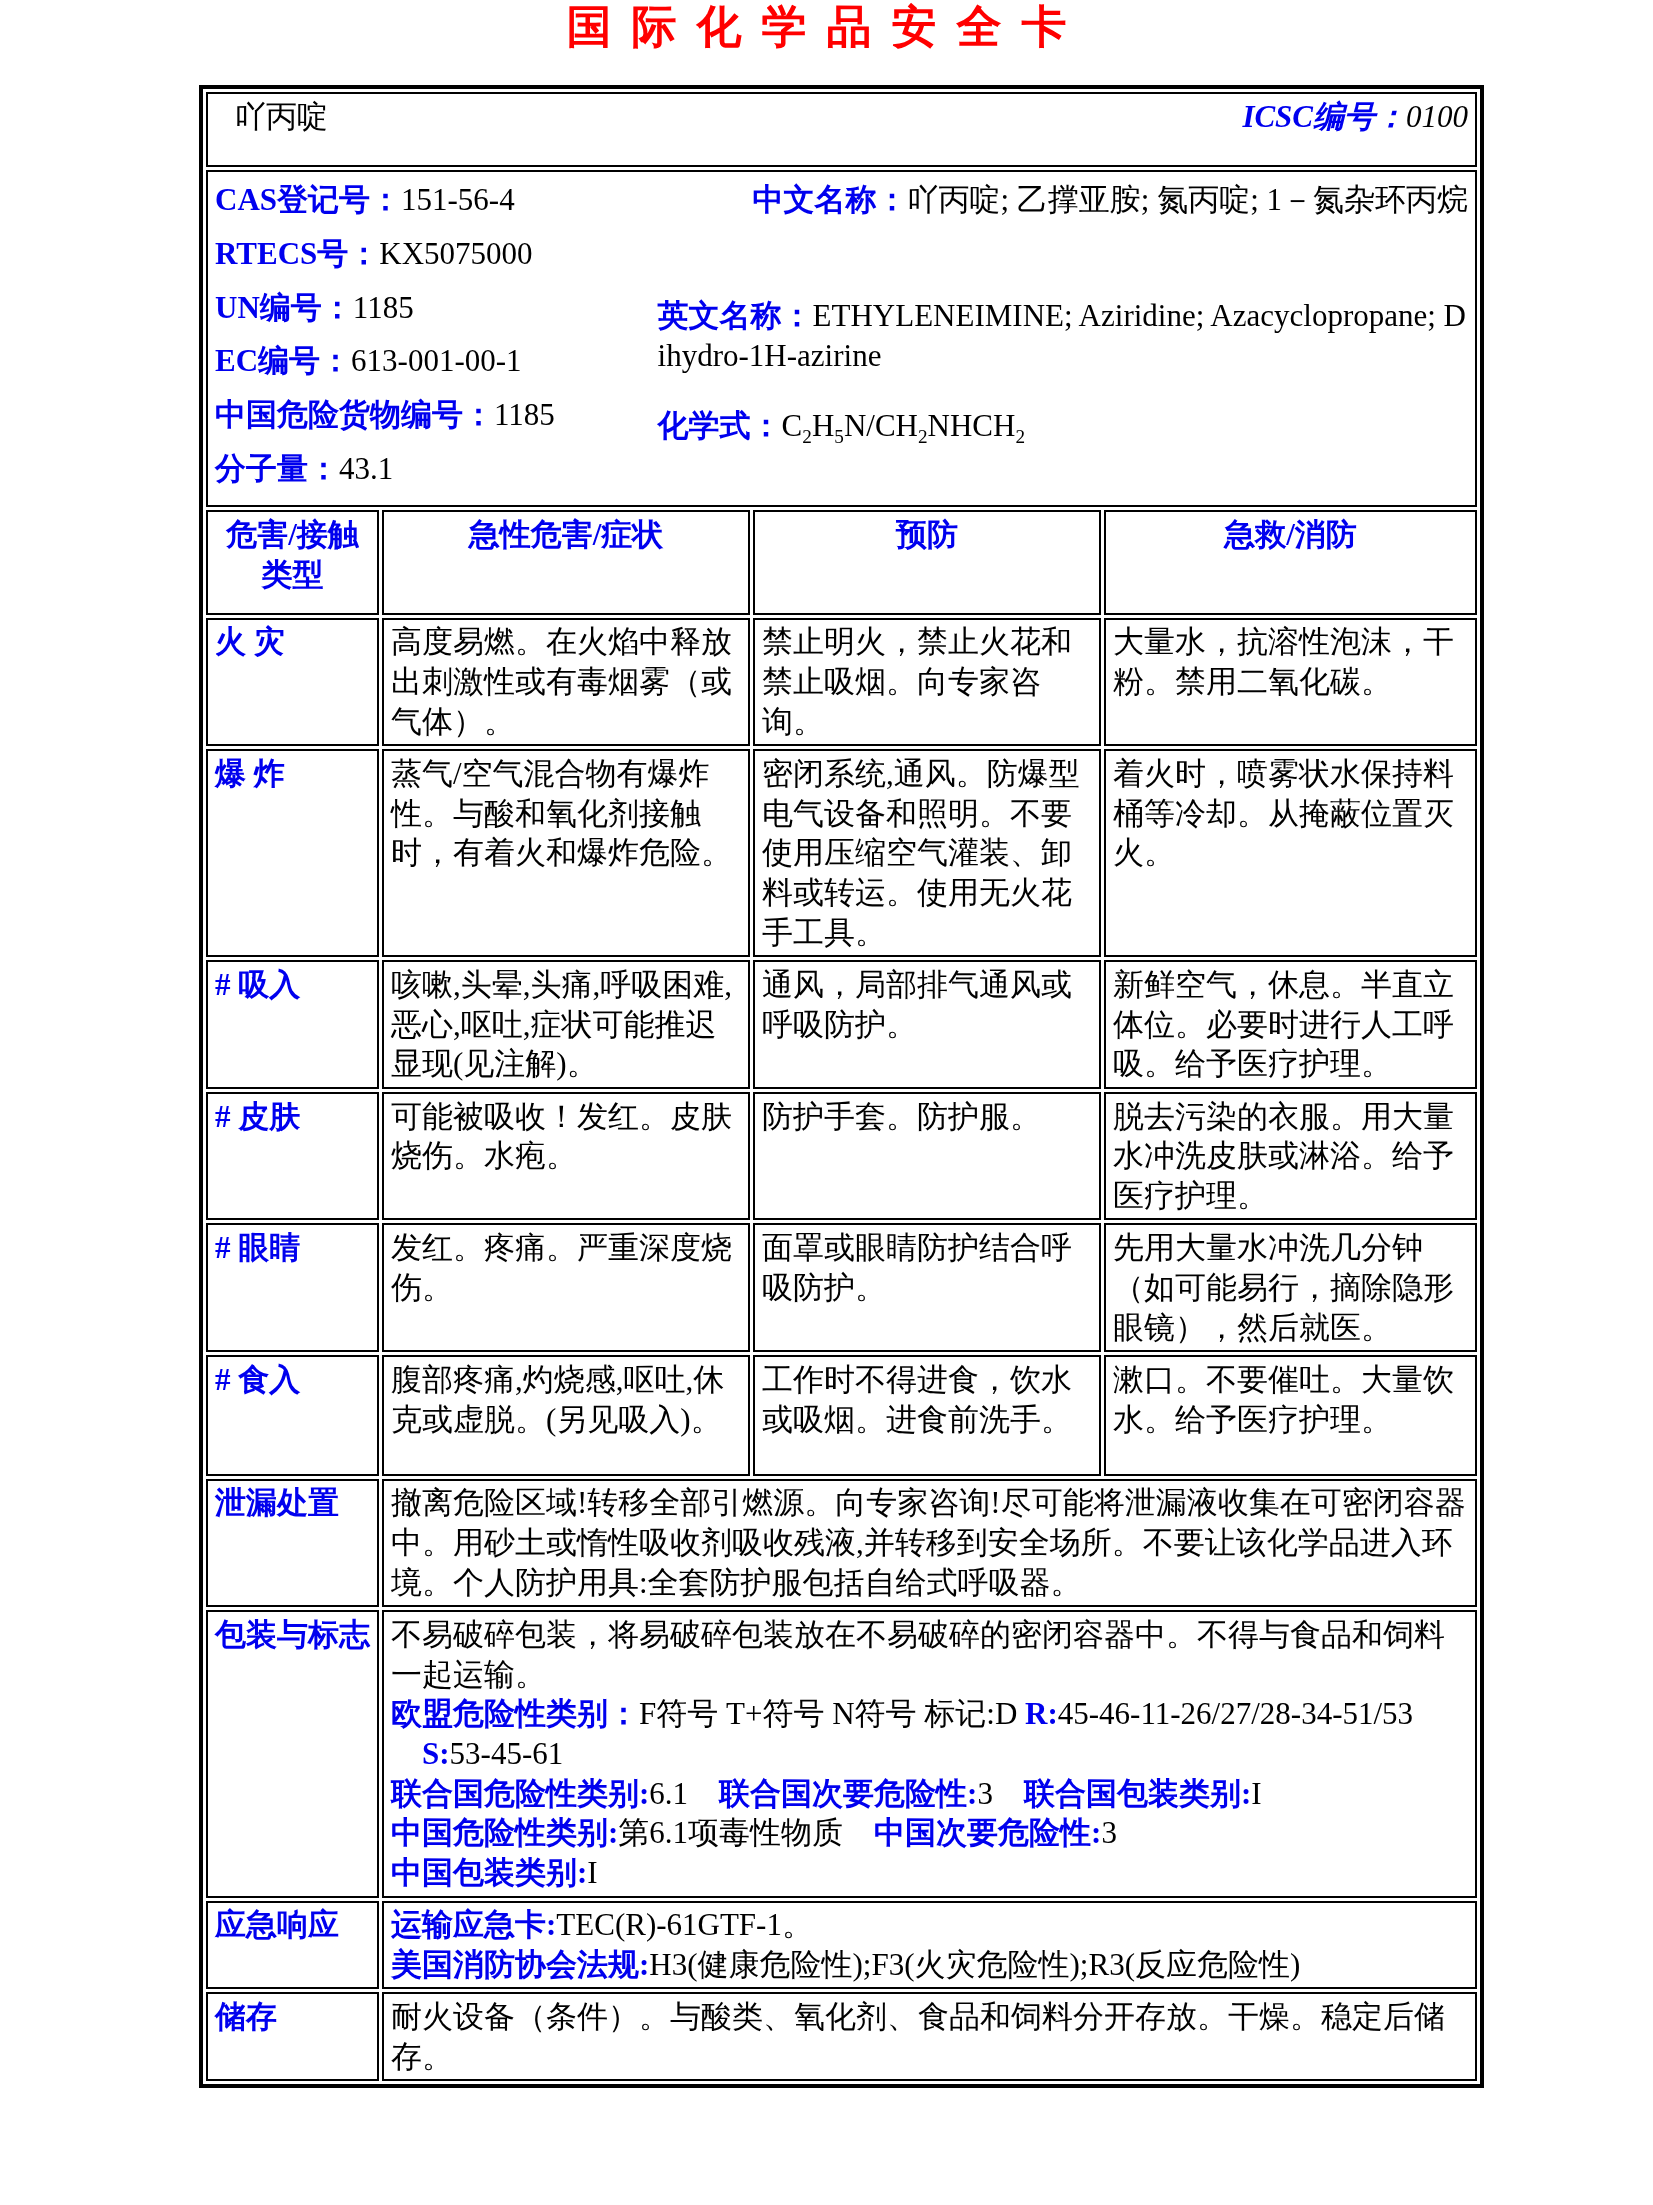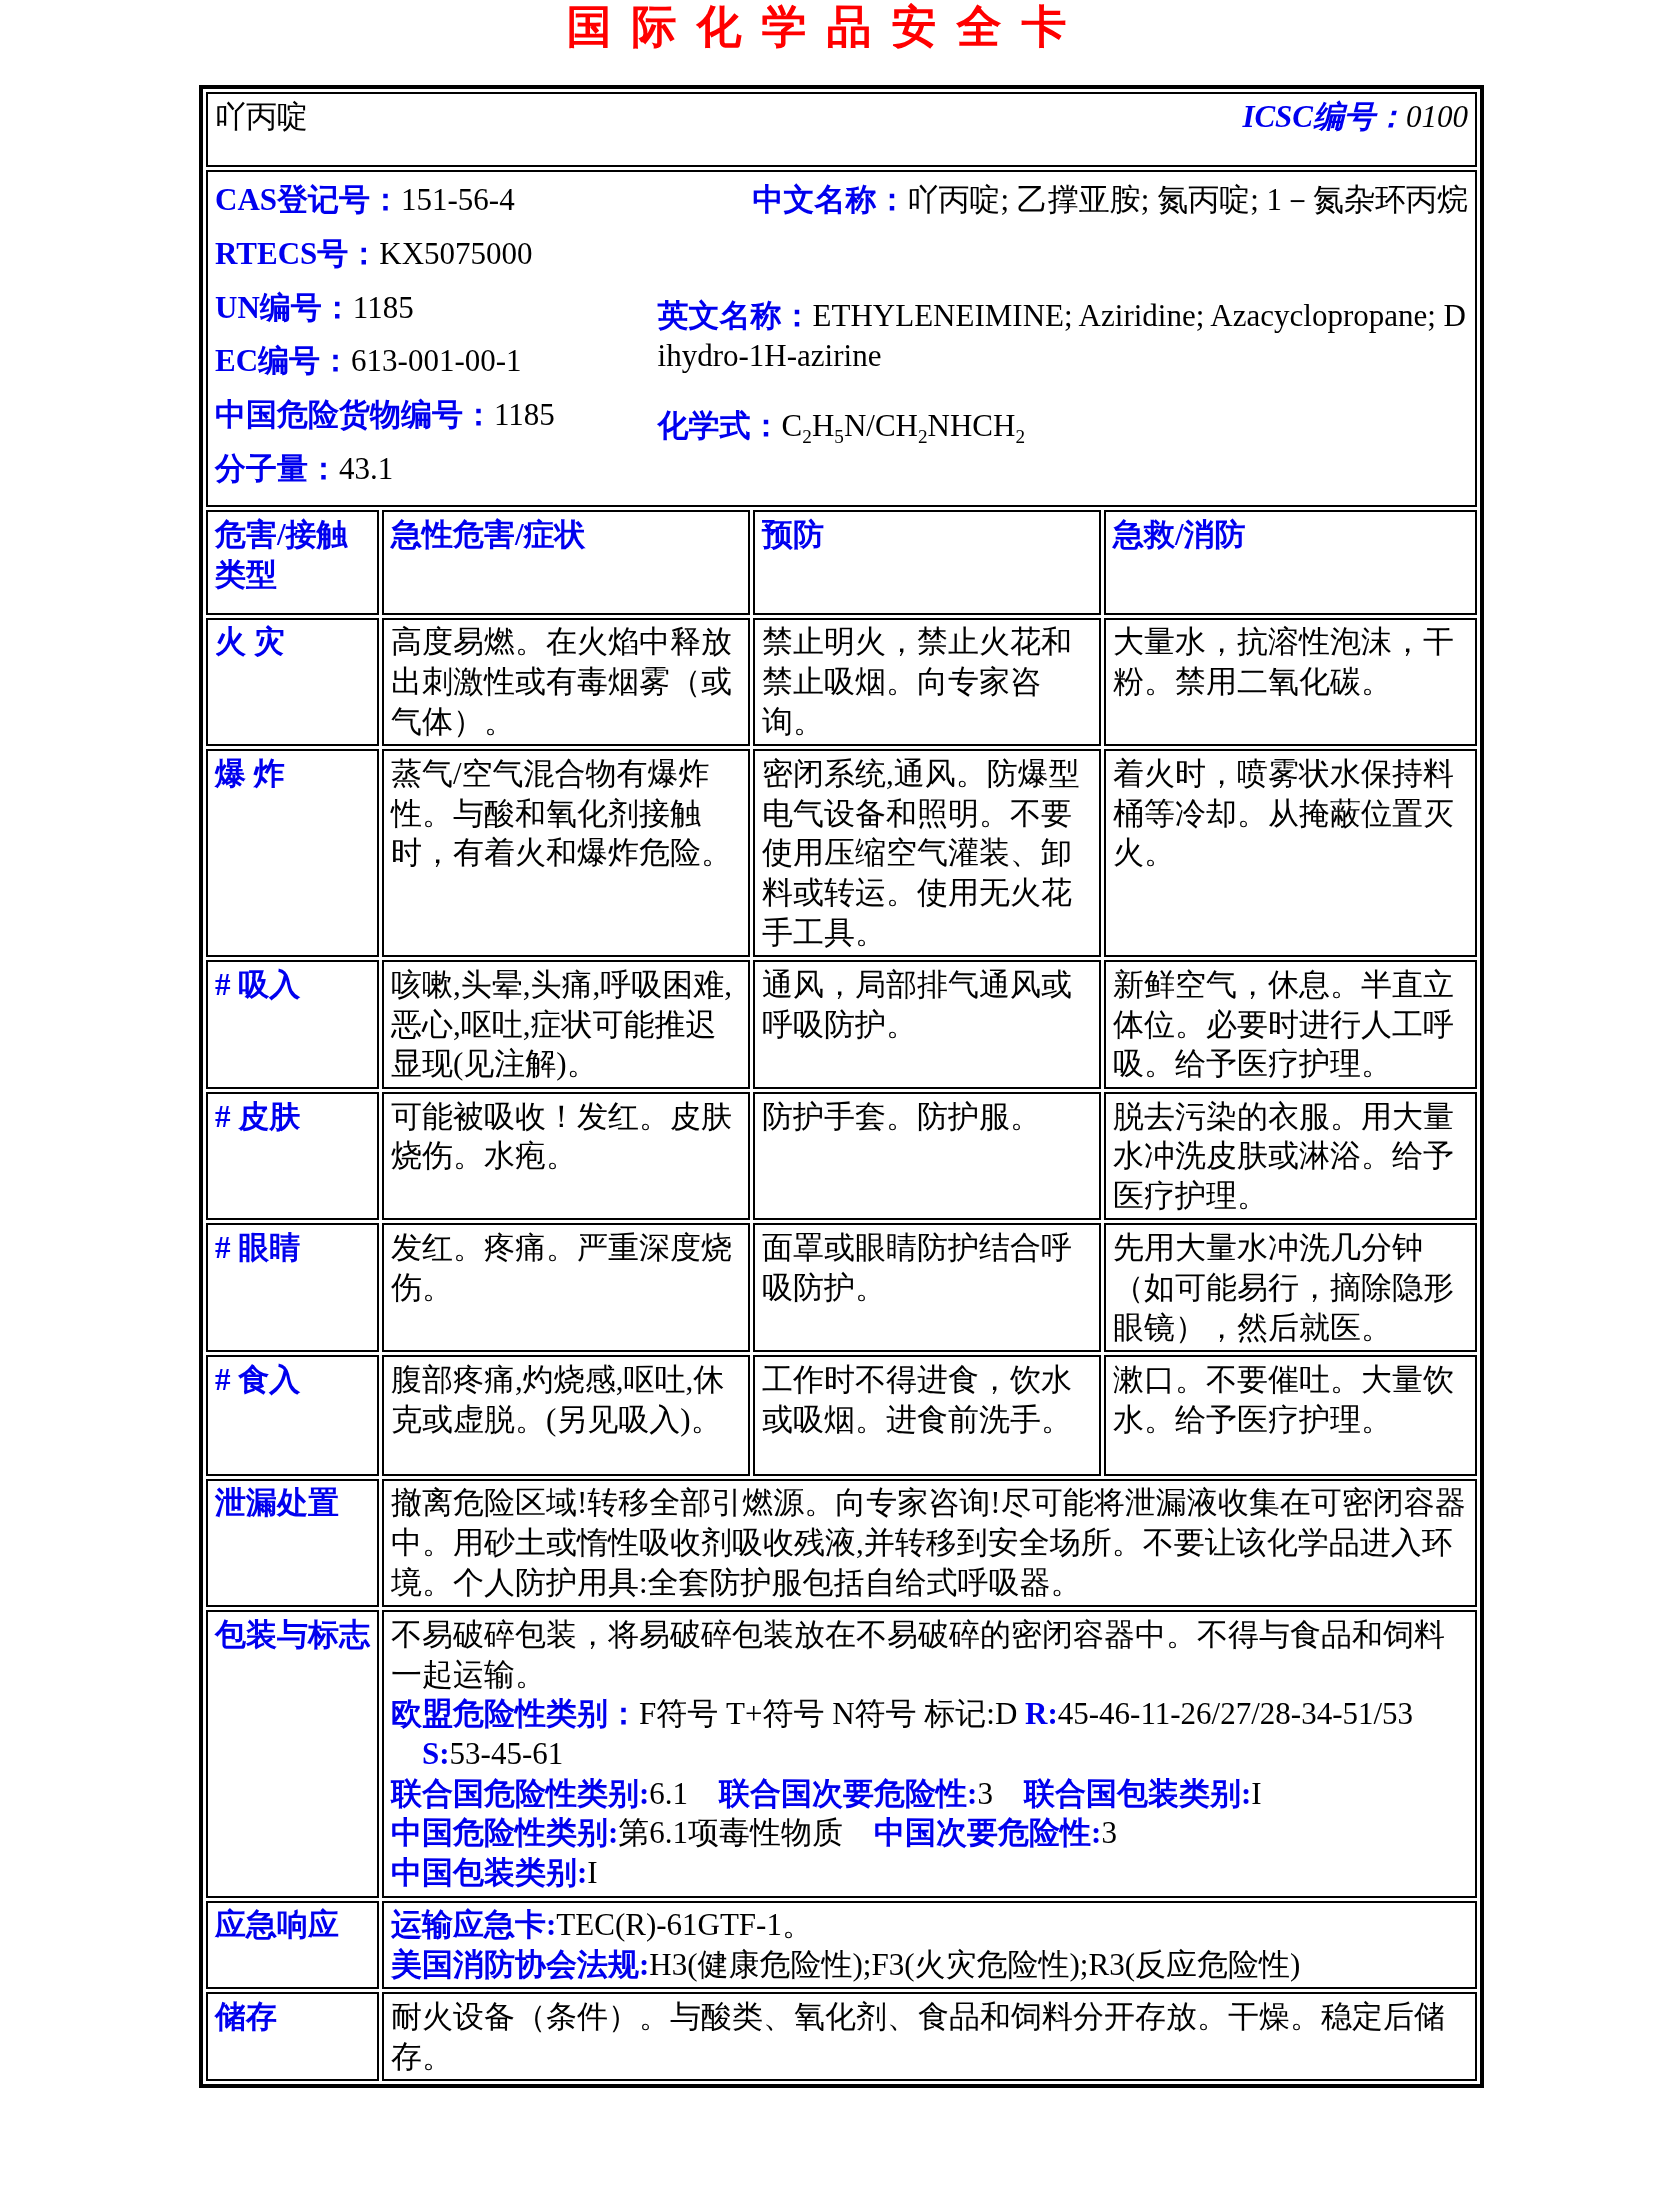--- a/index.html
+++ b/index.html
@@ -41,36 +41,36 @@
     line-height: 1.28;
     word-break: break-all;
     overflow: hidden;
   }
   .blue { color: #0000ee; font-weight: bold; }
   .black-val { color: #000000; font-weight: normal; }
 
   
   td.hdr-cell { vertical-align: middle; }
   .hdr-flex { display: flex; justify-content: space-between; align-items: center; }
-  .hdr-name { font-size: 31px; color: #000; }
+  .hdr-name { font-size: 31px; color: #000; margin-left: 20px; }
   .hdr-icsc { font-size: 31px; font-style: italic; }
 
   
   .id-flex { display: flex; }
   .id-left { width: 437px; flex: 0 0 437px; }
   .id-left .id-line { margin: 5.6px 0 14px 0; }
   .id-right { flex: 1 1 auto; padding-left: 5.6px; }
   .id-right p { margin: 5.6px 0 0 0; }
   .id-right p.cn-block { margin-bottom: 76px; text-align: right; }
   .id-right p.en-block { margin-bottom: 31px; margin-top: 32px; }
   .sub { font-size: 0.62em; vertical-align: sub; font-weight: normal; }
 
   
   td.col-head {
-    text-align: left;
+    text-align: center;
     vertical-align: middle;
     font-size: 32px;
     color: #0000ee;
     font-weight: bold;
   }
   
   td.row-label {
     text-align: left;
     vertical-align: middle;
     font-size: 31px;

